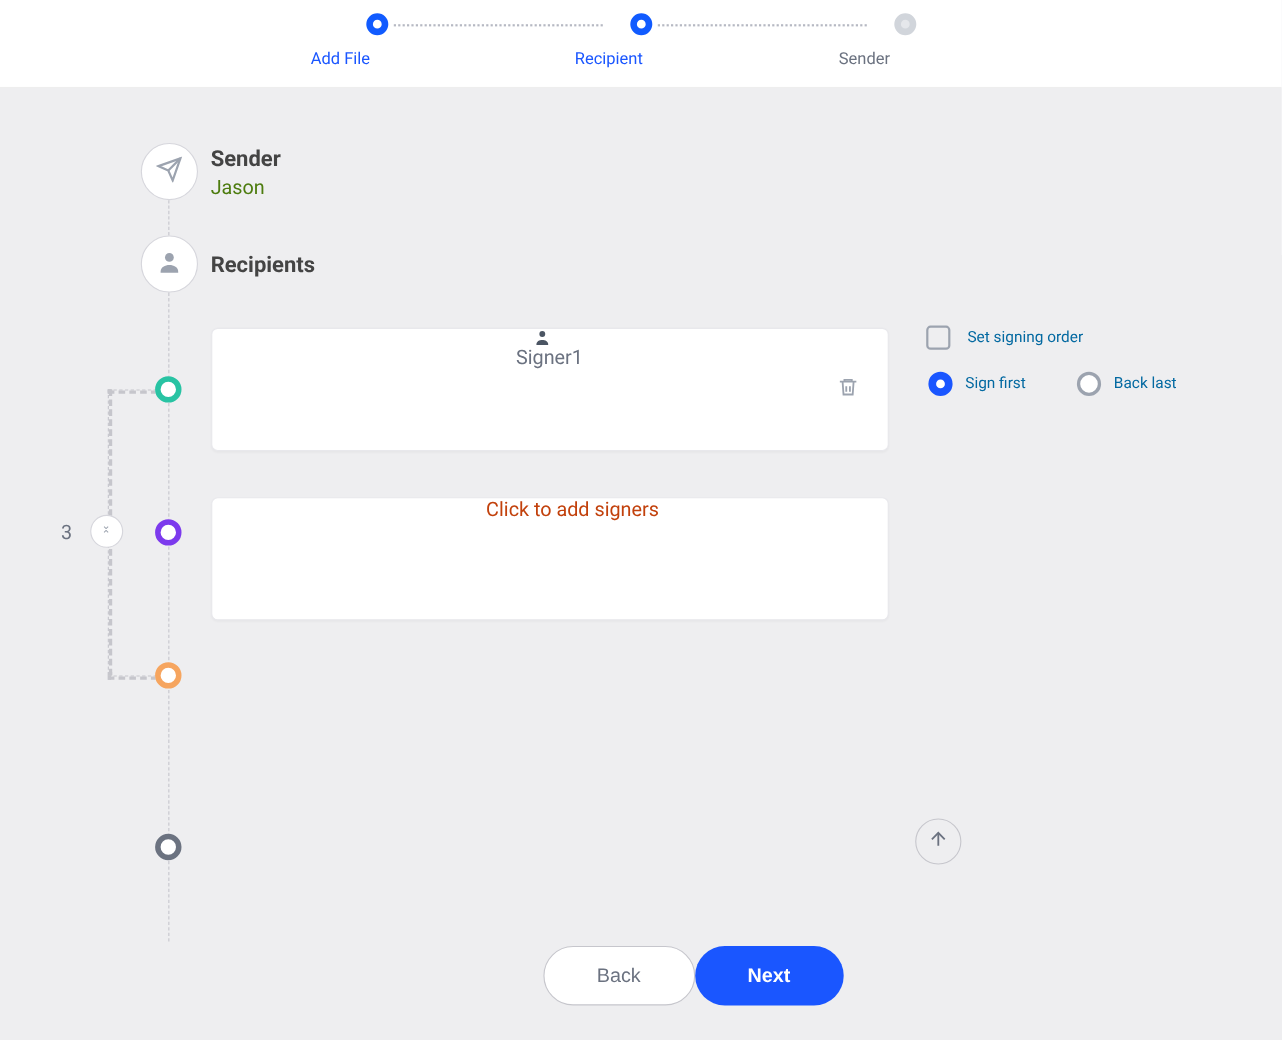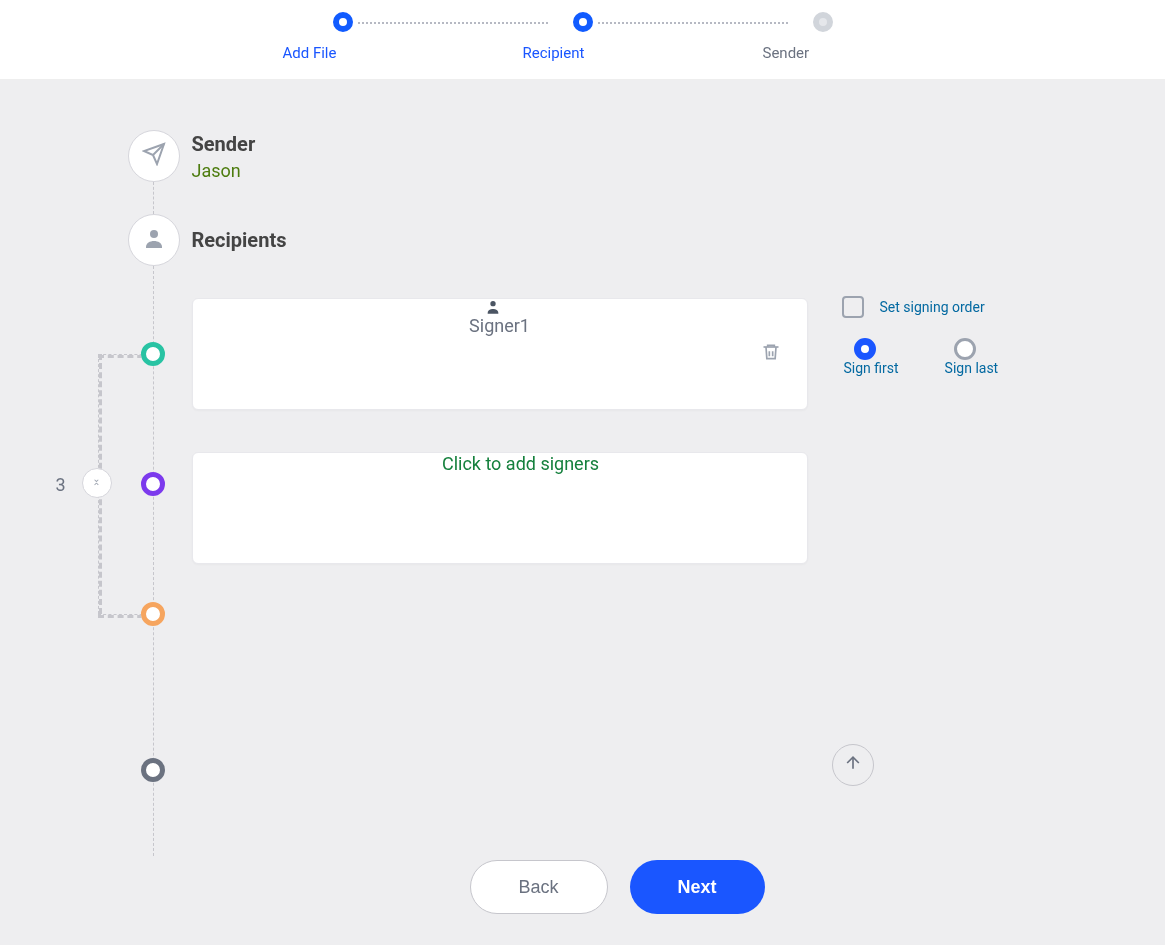--- a/index.html
+++ b/index.html
@@ -188,21 +188,21 @@
     width: 24px; height: 24px;
     color: #9ca3af;
     cursor: pointer;
     display:flex; align-items:center; justify-content:center;
   }
 
   .add-card {
     margin-top: 42px;
     justify-content: flex-start;
   }
-  .add-text { font-size: 18px; color: #15803d; margin-left: 42px; }
+  .add-text { font-size: 18px; color: #c2410c; margin-left: 42px; }
 
   .scrolltop-btn {
     position: absolute;
     left: 794px;
     top: 614px;
     width: 42px; height: 42px;
     border-radius: 50%;
     border: 1px solid #c6c6cc;
     background: transparent;
     display: flex; align-items: center; justify-content: center;
@@ -227,38 +227,37 @@
     border-radius: 4px;
     margin-right: 16px;
     display:inline-flex; align-items:center; justify-content:center;
     flex-shrink:0;
   }
   .chk.unchecked { border: 2px solid #9ca3af; }
   .chk.checked { border: 2px solid #1a56ff; color:#1a56ff; }
   .opt-label { font-size: 14px; color: #0369a1; }
 
   .radio-row { display: flex; gap: 46px; margin-left: 2px; }
-  .radio-item { display: flex; align-items: center; cursor: pointer; flex-direction: column; }
+  .radio-item { display: flex; align-items: center; cursor: pointer; }
   .radio {
     width: 22px; height: 22px;
     border-radius: 50%;
     margin-right: 12px;
     display:inline-flex; align-items:center; justify-content:center;
     flex-shrink:0;
   }
   .radio.sel { border: 7px solid #1a56ff; background:#fff; }
   .radio.unsel { border: 3px solid #9ca3af; background:#fff; }
 
   
   .footer-btns {
     position: absolute;
-    left: 432px;
+    left: 456px;
     top: 730px;
     display: flex;
-    gap: 22px;
   }
   .btn {
     height: 54px;
     padding: 0 48px;
     border-radius: 28px;
     font-size: 18px;
     font-weight: 500;
     cursor: pointer;
     display: flex; align-items: center; justify-content: center;
     border: none;
@@ -389,21 +388,21 @@
         <span class="chk unchecked"></span>
         <span class="opt-label">Set signing order</span>
       </div>
       <div class="radio-row">
         <div class="radio-item">
           <span class="radio sel"></span>
           <span class="opt-label">Sign first</span>
         </div>
         <div class="radio-item">
           <span class="radio unsel"></span>
-          <span class="opt-label">Sign last</span>
+          <span class="opt-label">Back last</span>
         </div>
       </div>
     </div>
 
     <div class="footer-btns">
       <button class="btn btn-back">
         <span>Back</span>
       </button>
       <button class="btn btn-next">
         <span>Next</span>

